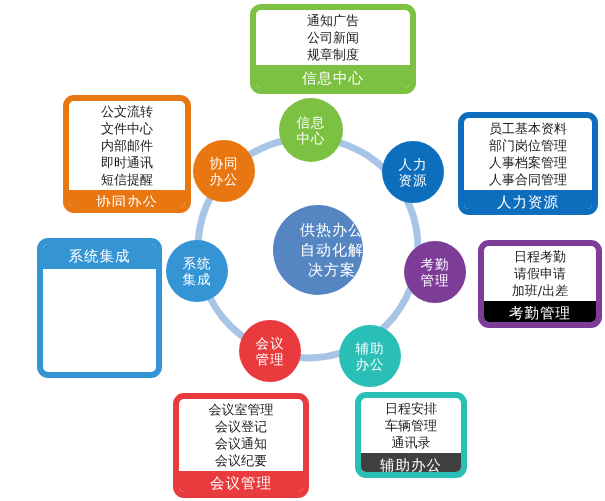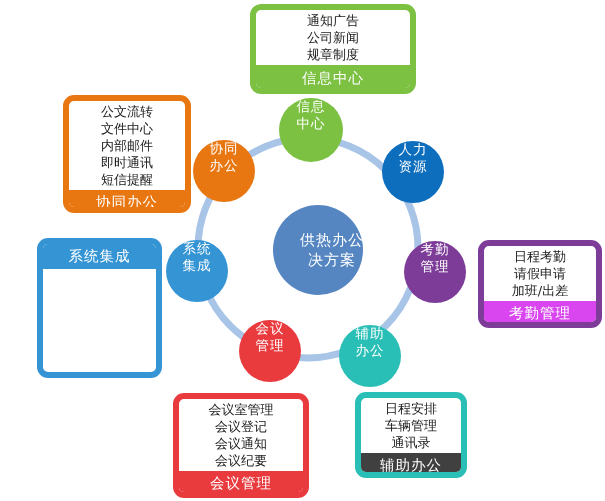--- a/index.html
+++ b/index.html
@@ -57,20 +57,21 @@
     letter-spacing: 1px;
   }
   
   .node {
     position: absolute;
     z-index: 3;
     border-radius: 50%;
     display: flex;
     flex-direction: column;
     align-items: center;
+    justify-content: center;
     color: #ffffff;
   }
   .node-line {
     font-size: 13.5px;
     line-height: 16.5px;
     letter-spacing: 1px;
     white-space: nowrap;
   }
   .center-node {
     position: absolute;
@@ -119,28 +120,37 @@
 
   <div class="callout pos-box-0" style="border-color: rgb(124, 193, 66);">
     <div class="box-body">
       <div class="box-item">通知广告</div>
       <div class="box-item">公司新闻</div>
       <div class="box-item">规章制度</div>
     </div>
     <div class="box-label" style="background-color: rgb(124, 193, 66);">信息中心</div>
   </div>
 
+  <div class="callout pos-box-1" style="border-color: rgb(14, 110, 190);">
+    <div class="box-body">
+      <div class="box-item">员工基本资料</div>
+      <div class="box-item">部门岗位管理</div>
+      <div class="box-item">人事档案管理</div>
+      <div class="box-item">人事合同管理</div>
+    </div>
+    <div class="box-label" style="background-color: rgb(14, 110, 190);">人力资源</div>
+  </div>
 
   <div class="callout pos-box-2" style="border-color: rgb(125, 60, 152);">
     <div class="box-body">
       <div class="box-item">日程考勤</div>
       <div class="box-item">请假申请</div>
       <div class="box-item">加班/出差</div>
     </div>
-    <div class="box-label" style="background-color: #d946ef;">考勤管理</div>
+    <div class="box-label" style="background-color: #000000;">考勤管理</div>
   </div>
 
   <div class="callout pos-box-3" style="border-color: rgb(41, 190, 182);">
     <div class="box-body">
       <div class="box-item">日程安排</div>
       <div class="box-item">车辆管理</div>
       <div class="box-item">通讯录</div>
     </div>
     <div class="box-label" style="background-color: #404040;">辅助办公</div>
   </div>
@@ -194,16 +204,17 @@
     <span class="node-line">系统</span>
     <span class="node-line">集成</span>
   </div>
   <div class="node pos-node-6" style="background-color: rgb(233, 119, 17);">
     <span class="node-line">协同</span>
     <span class="node-line">办公</span>
   </div>
 
   <div class="center-node pos-center" style="background-color: rgb(85, 134, 194);">
     <span class="center-line">供热办公</span>
+    <span class="center-line">自动化解</span>
     <span class="center-line">决方案</span>
   </div>
 
 </div>
 
 </body></html>

